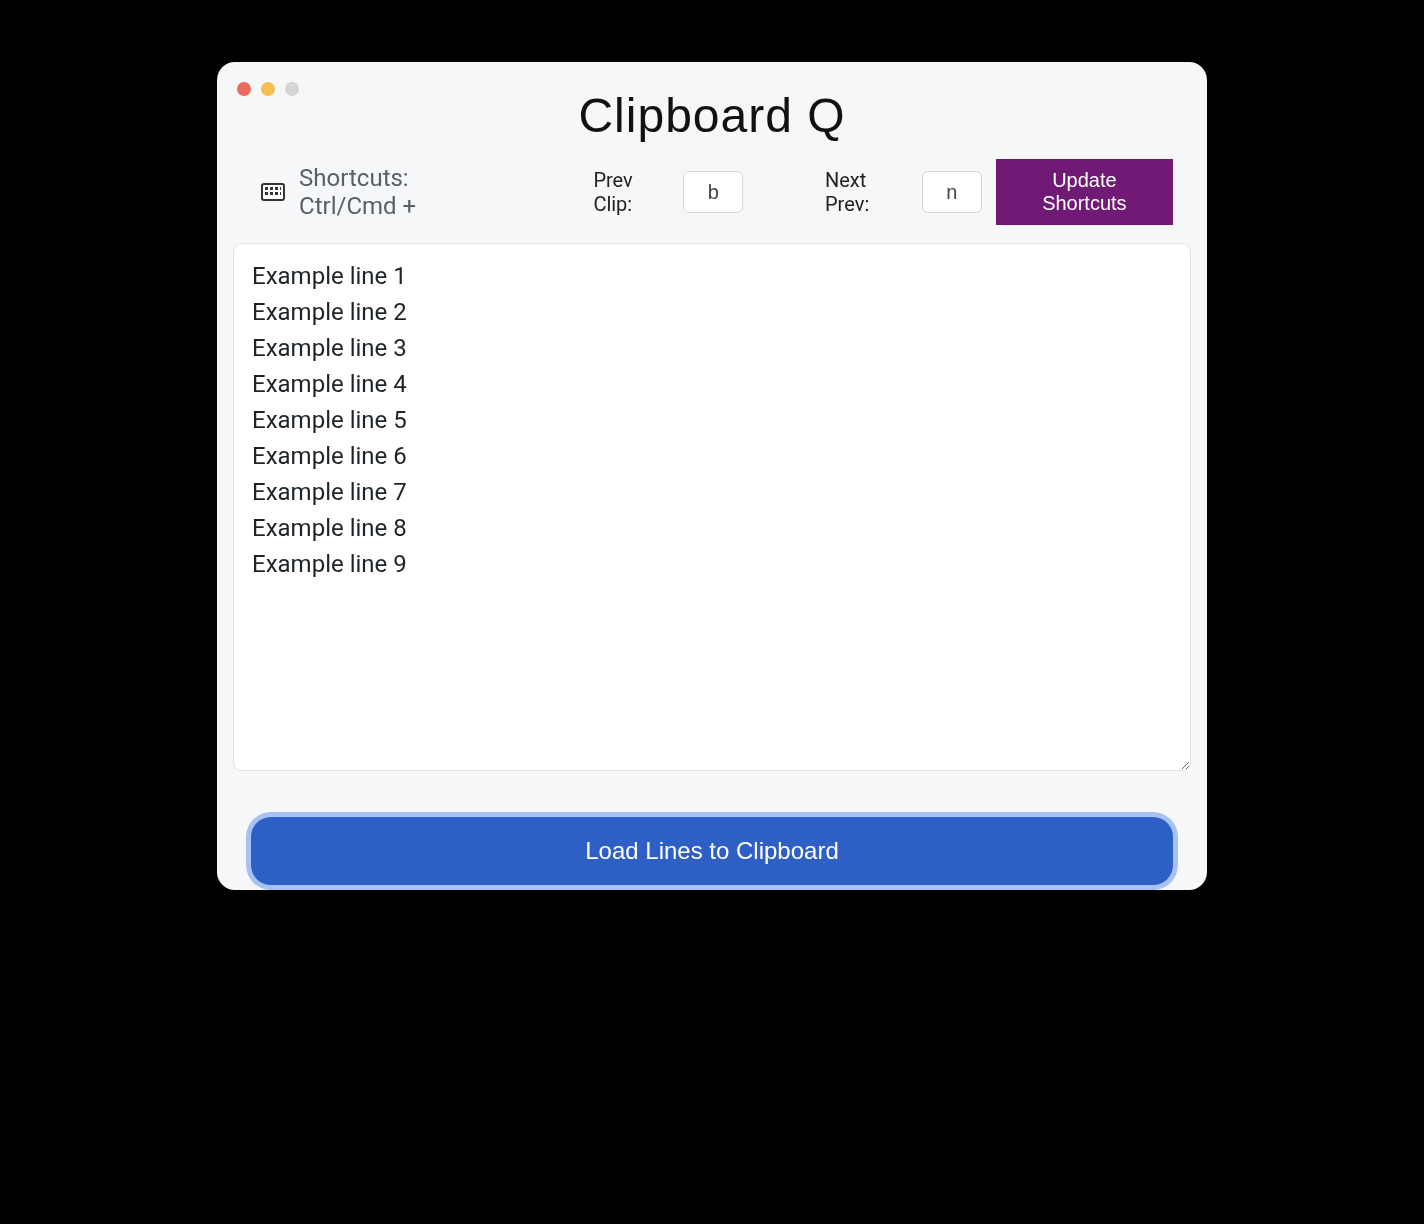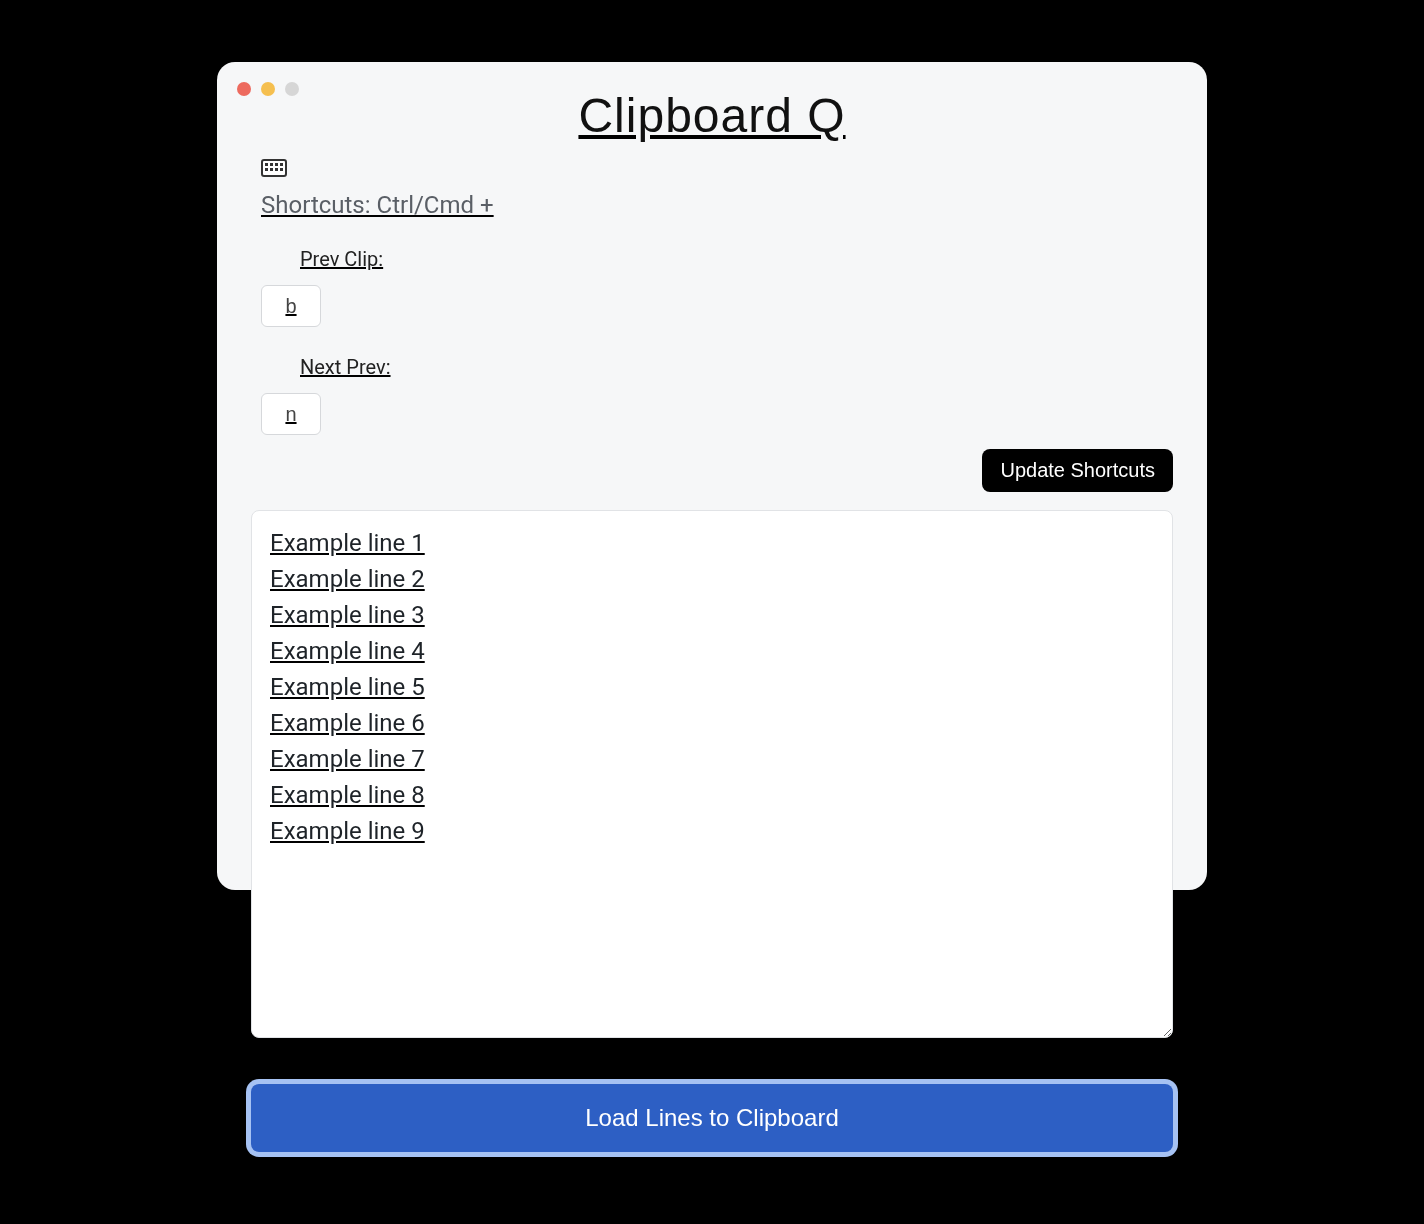--- a/index.html
+++ b/index.html
@@ -19,21 +19,20 @@
     }
     .window {
       width: 990px;
       height: 828px;
       background: #f6f7f8;
       border-radius: 18px;
       box-shadow: 0 10px 40px rgba(0,0,0,0.5);
       padding: 16px 0 24px 0;
       display: flex;
       flex-direction: column;
-      text-decoration: underline;
     }
     .traffic-lights {
       display: flex;
       gap: 10px;
       padding-left: 20px;
       padding-top: 4px;
     }
     .traffic-light {
       width: 14px;
       height: 14px;
@@ -47,23 +46,23 @@
       font-size: 48px;
       font-weight: 400;
       color: #111;
       font-family: "Century Gothic", "Futura", "Avant Garde", "Avenir", "Trebuchet MS", sans-serif;
       letter-spacing: 1px;
       margin-top: -8px;
       margin-bottom: 16px;
     }
     .shortcuts-bar {
       display: flex;
+      align-items: center;
       gap: 14px;
       padding: 0 34px 18px 44px;
-      flex-direction: column;
     }
     .kbd-icon {
       width: 26px;
       height: 18px;
       border: 2px solid #333;
       border-radius: 3px;
       position: relative;
       display: inline-block;
       background: #fff;
     }
@@ -97,31 +96,31 @@
       border: 1px solid #d6d8db;
       border-radius: 6px;
       text-align: center;
       font-size: 20px;
       color: #444;
       background: #fff;
       outline: none;
     }
     .spacer-sm { width: 16px; }
     .update-btn {
-      background: #000000;
+      background: #701a75;
       color: #fff;
       border: none;
-      border-radius: 8px;
+      border-radius: 0;
       padding: 10px 18px;
       font-size: 20px;
       cursor: pointer;
       margin-left: auto;
     }
     .textarea-wrap {
-      padding: 0 34px;
+      padding: 0 16px;
       flex: 1;
       display: flex;
     }
     .text-area {
       width: 100%;
       height: 528px;
       border: 1px solid #e1e3e6;
       border-radius: 8px;
       background: #fff;
       padding: 14px 18px;
@@ -133,21 +132,21 @@
       font-family: inherit;
     }
     .load-btn-wrap {
       padding: 18px 34px 0 34px;
     }
     .load-btn {
       width: 100%;
       background: #2d5fc4;
       color: #fff;
       border: none;
-      border-radius: 8px;
+      border-radius: 20px;
       padding: 20px 0;
       font-size: 24px;
       cursor: pointer;
       box-shadow: 0 0 0 5px #a6c2f3;
       margin-top: 28px;
     }
   </style>
 </head>
 <body>
 

